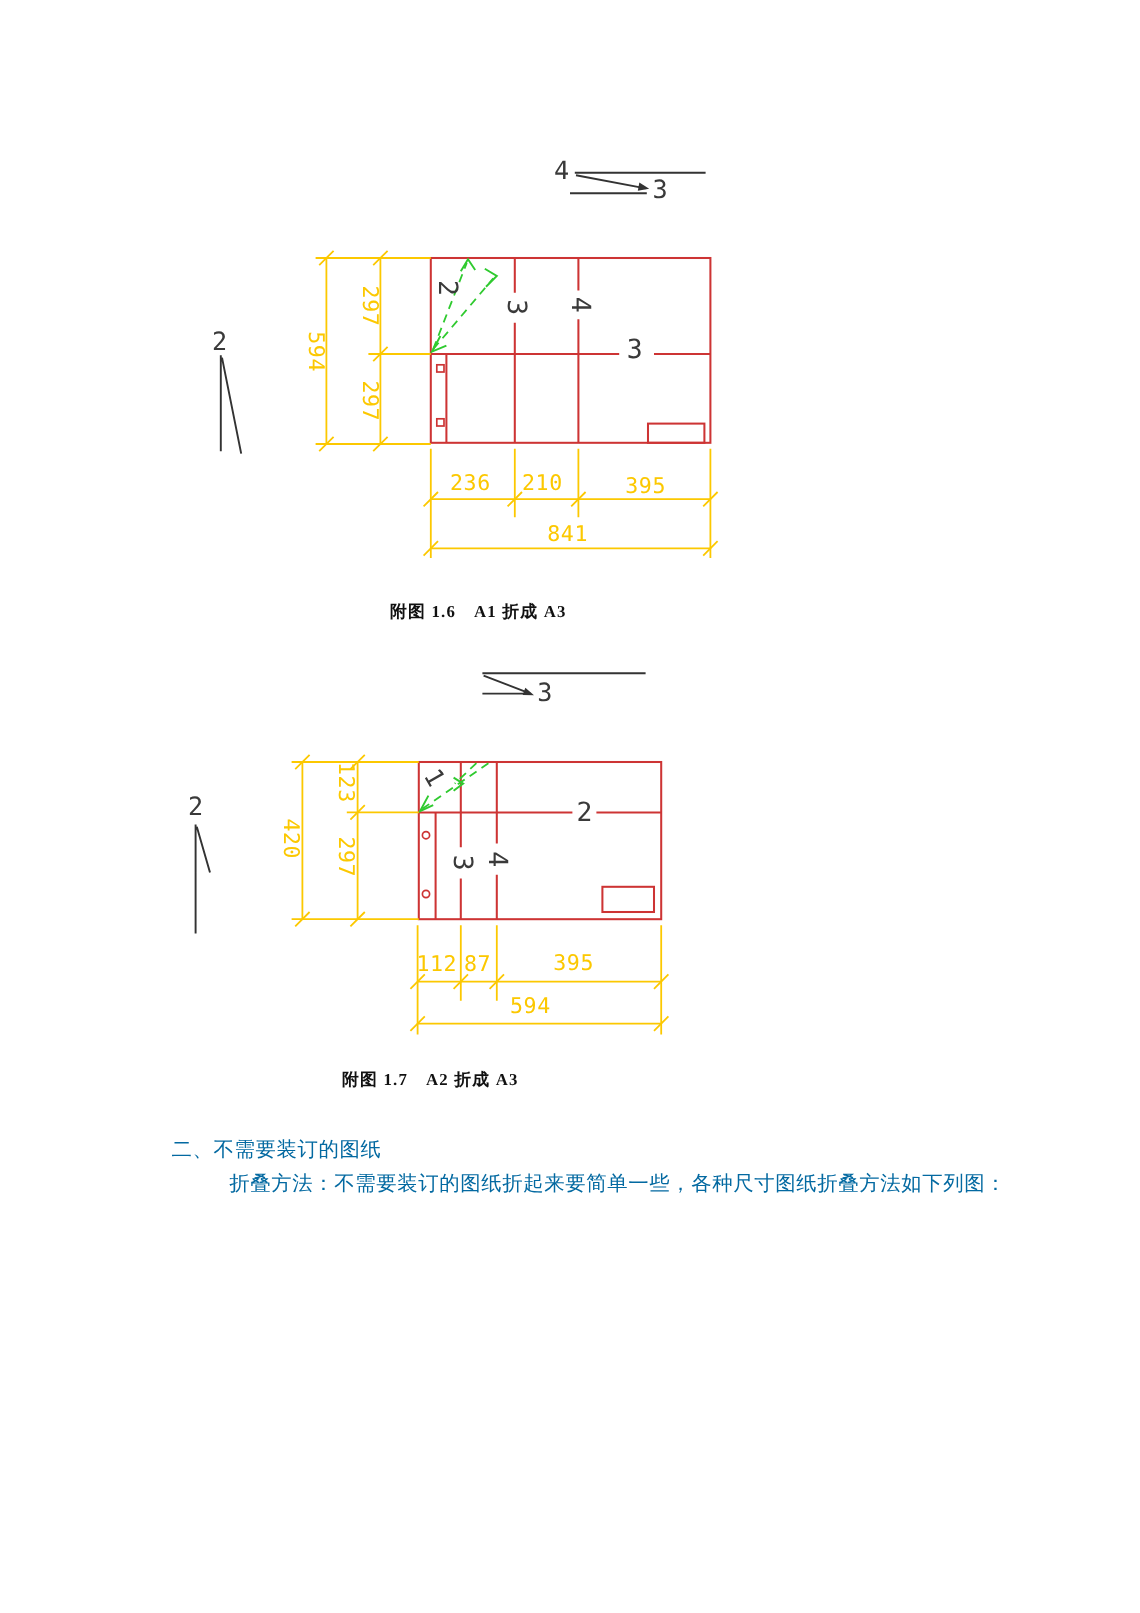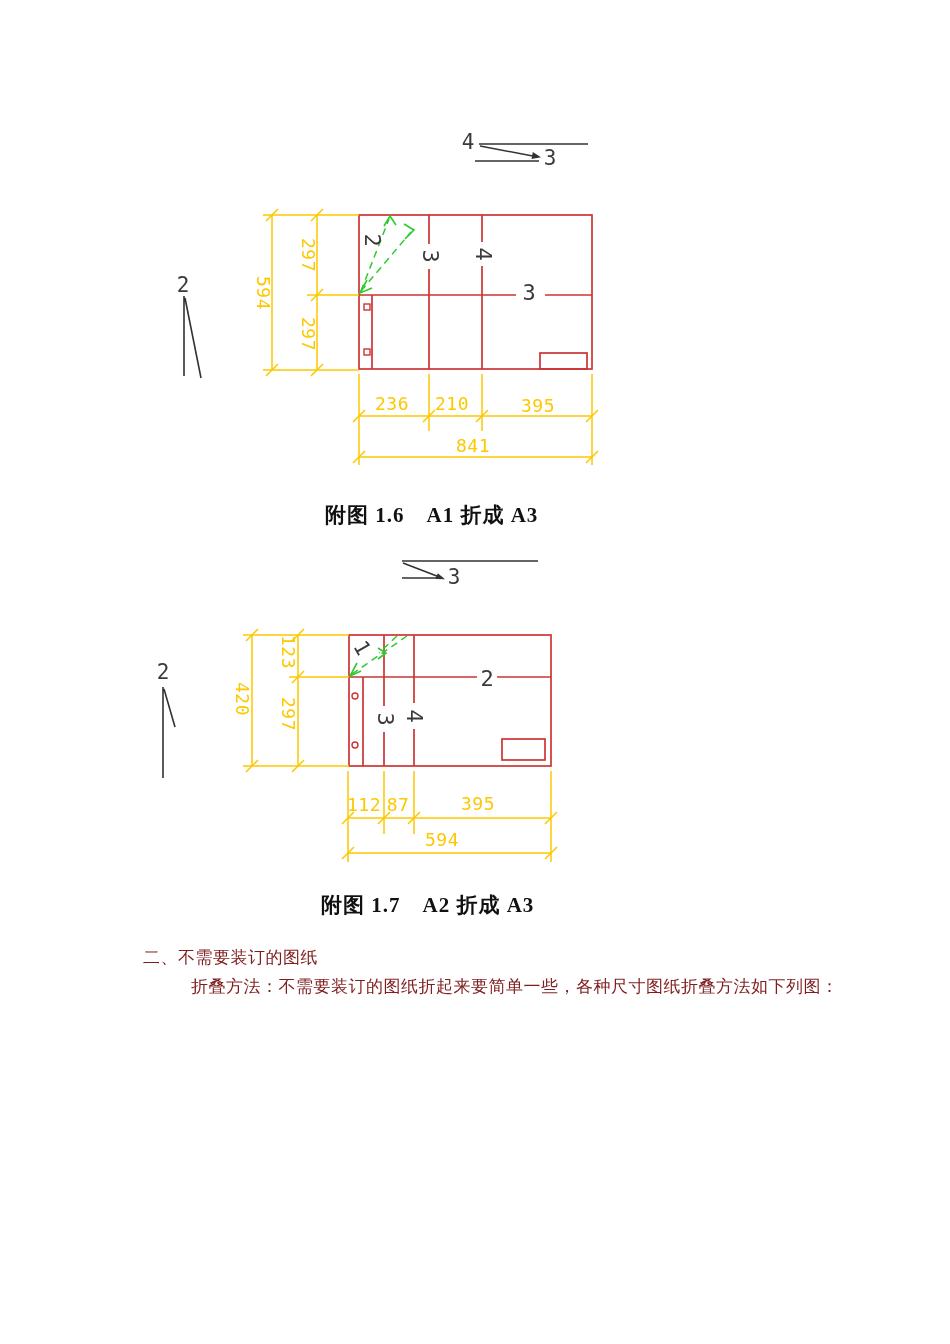--- a/index.html
+++ b/index.html
@@ -15,23 +15,23 @@
   .ga { stroke:#2fca2f; stroke-width:1.6; fill:none; }
   .y  { stroke:#fcc800; stroke-width:1.5; fill:none; }
 
   
   text { font-family:"DejaVu Sans Mono", monospace; }
   .cadB  { fill:#3a3a3a; font-size:22px; text-anchor:middle; dominant-baseline:central; }
   .cadB2 { fill:#3a3a3a; font-size:21px; text-anchor:middle; dominant-baseline:central; }
   .dim   { fill:#fcc800; font-size:18px; text-anchor:middle; dominant-baseline:central; letter-spacing:0.5px; }
 
   .caption { position:absolute; font-family:"Liberation Serif", serif; font-weight:bold;
-             font-size:21px; color:#111111; letter-spacing:1px; white-space:pre; }
+             font-size:14px; color:#111111; letter-spacing:1px; white-space:pre; }
   .bodyline { position:absolute; font-family:"Liberation Serif", serif; font-size:17px;
-              color:#7f1d1d; letter-spacing:0.5px; white-space:pre; }
+              color:#0369a1; letter-spacing:0.5px; white-space:pre; }
 </style>
 </head>
 <body>
 
 <div class="page">
 
   <svg class="drawing" viewBox="0 0 950 1344">
 
     <g>
 
@@ -140,19 +140,19 @@
         <text class="dim" x="364" y="804">112</text>
         <text class="dim" x="398" y="804">87</text>
         <text class="dim" x="478" y="803">395</text>
         <text class="dim" x="442" y="839">594</text>
       </g>
     </g>
   </svg>
 
   <div class="caption" style="left:325px; top:501px;">附图 1.6　A1 折成 A3</div>
 
-  <div class="caption" style="left:285px; top:891px;margin-left:36px;">附图 1.7　A2 折成 A3</div>
+  <div class="caption" style="left:285px; top:891px;">附图 1.7　A2 折成 A3</div>
 
   <div class="bodyline" style="left:143px; top:946px;">二、不需要装订的图纸</div>
 
   <div class="bodyline" style="left:143px; top:975px;margin-left:48px;">折叠方法：不需要装订的图纸折起来要简单一些，各种尺寸图纸折叠方法如下列图：</div>
 
 </div>
 
 </body></html>

